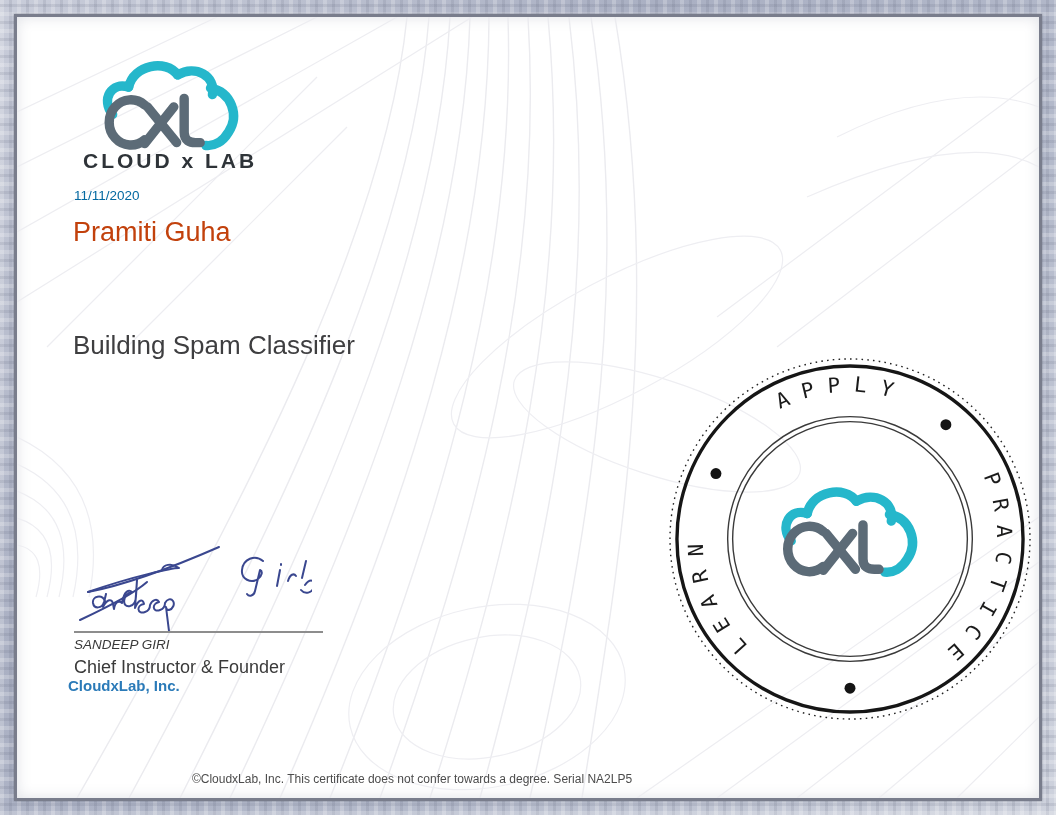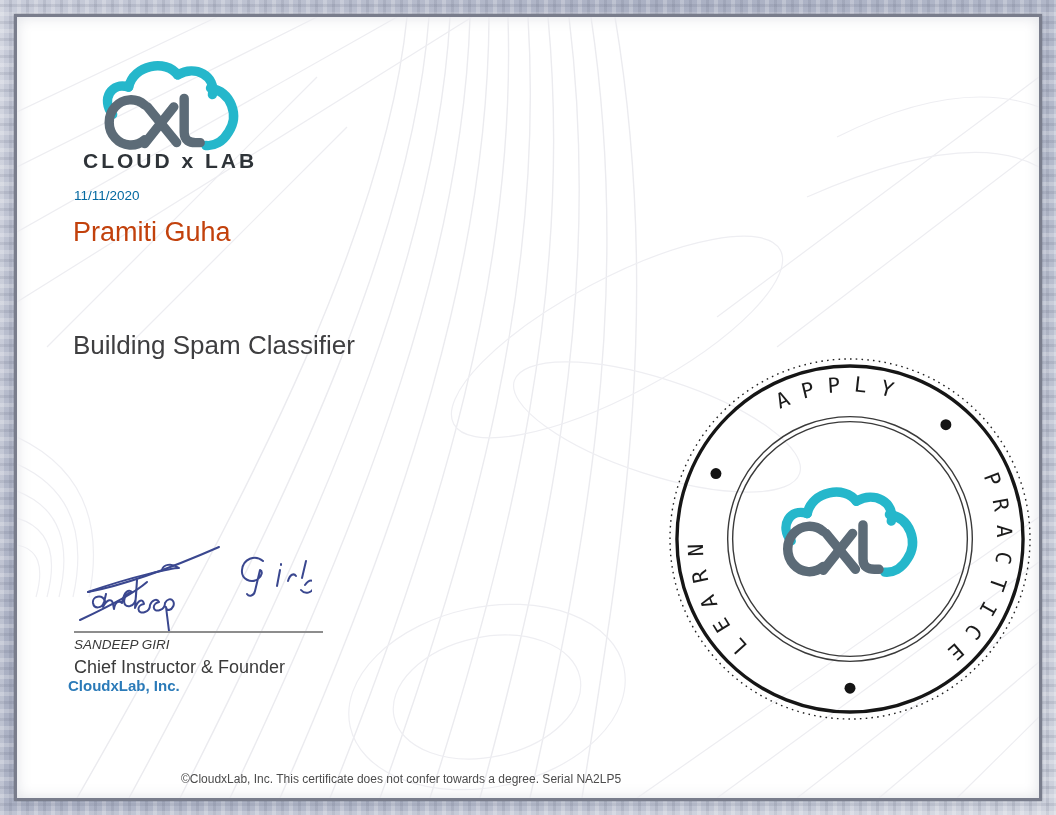--- a/index.html
+++ b/index.html
@@ -57,21 +57,21 @@
   
   .seal{position:absolute;left:649px;top:338px;}
   .seal-word{
     font-family:"DejaVu Sans Mono","Liberation Mono",monospace;
     font-size:21px;letter-spacing:13px;fill:#1b1b1b;
   }
 
   
   .footer{
     position:absolute;left:0;top:755px;width:768px;text-align:center;
-    font-size:12px;color:#4c4c4c;
+    font-size:12px;color:#4c4c4c;padding-left:11px;
   }
 </style>
 </head>
 <body>
 
 <svg width="0" height="0" style="position:absolute">
   <defs>
     <g id="cxl-logo" fill="none" stroke-linecap="round" stroke-linejoin="round">
 
       <g stroke="#25b7cb" stroke-width="10">

